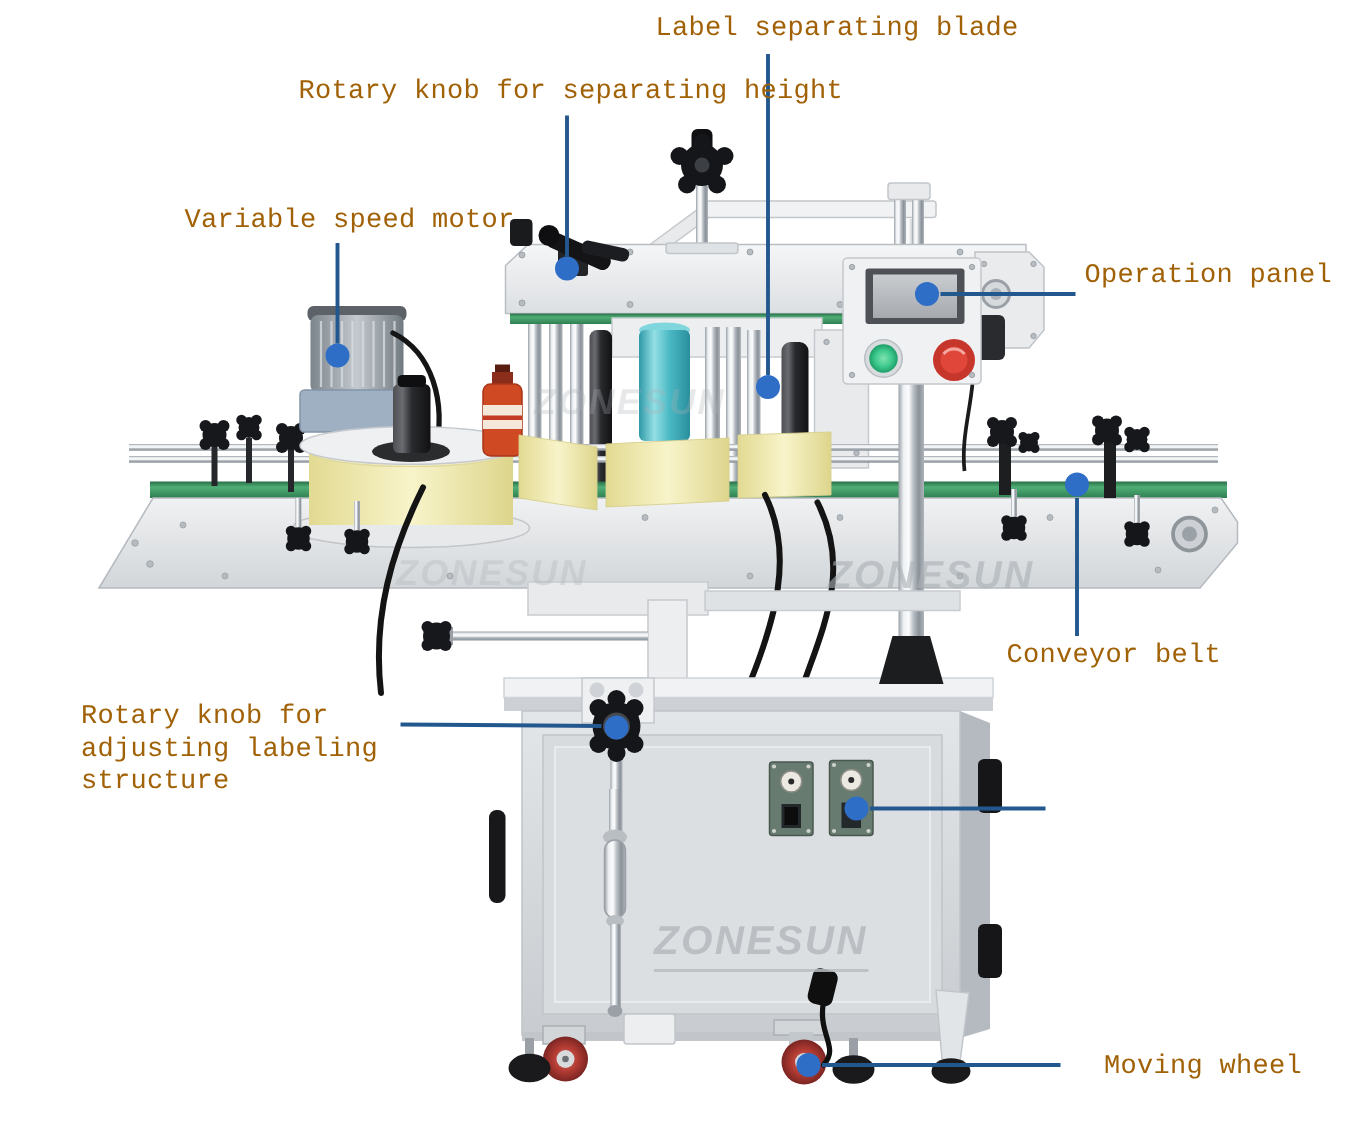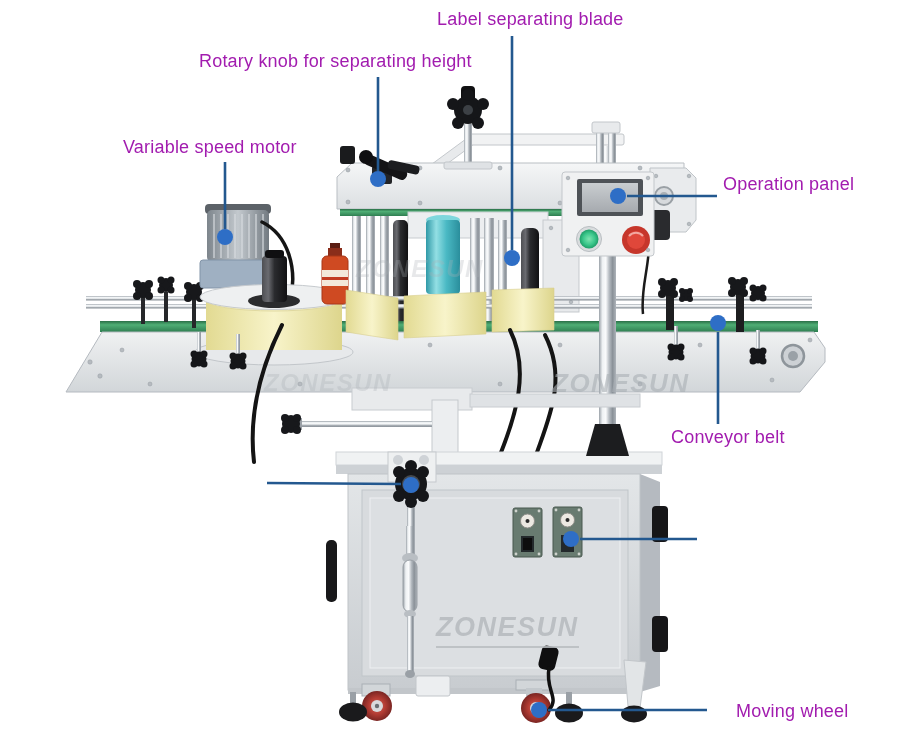--- a/index.html
+++ b/index.html
@@ -1,19 +1,19 @@
 <!DOCTYPE html>
 <html><head>
 <meta charset="utf-8">
 <style>
   html,body{margin:0;padding:0;background:#fff;}
   .stage{position:relative;width:900px;height:754px;background:#ffffff;overflow:hidden;
          font-family:"Liberation Sans",sans-serif;}
   .stage svg{position:absolute;left:0;top:0;}
-  .anno{position:absolute;font-size:18px;line-height:21.5px;color:#a21caf;letter-spacing:.2px;}
+  .anno{position:absolute;font-size:18px;line-height:21.5px;color:#a16207;letter-spacing:.2px;font-family:Liberation Mono, monospace;}
   .nowrap{white-space:nowrap;}
   .wm{position:absolute;font-style:italic;font-weight:bold;color:#aab0b5;letter-spacing:1.5px;margin-top:28px;}
   .wm-conveyor{left:552px;top:340px;font-size:26px;opacity:.6;}
   .wm-cabinet{left:436px;top:584px;font-size:27px;opacity:.85;color:#b6babe;
               border-bottom:2px solid #b9bdc1;padding-bottom:3px;}
   .wm-mech{left:264px;top:341px;font-size:24px;opacity:.3;}
   .wm-head{left:356px;top:227px;font-size:24px;opacity:.28;}
 </style>
 </head>
 <body>
@@ -462,15 +462,16 @@
 <div class="wm wm-head">ZONESUN</div>
 <div class="wm wm-mech">ZONESUN</div>
 <div class="wm wm-conveyor">ZONESUN</div>
 <div class="wm wm-cabinet">ZONESUN</div>
 
 <div class="anno nowrap" style="left:437px;top:9px;">Label separating blade</div>
 <div class="anno nowrap" style="left:199px;top:51px;">Rotary knob for separating height</div>
 <div class="anno nowrap" style="left:123px;top:137px;text-align:center;">Variable speed motor</div>
 <div class="anno nowrap" style="left:723px;top:174px;">Operation panel</div>
 <div class="anno nowrap" style="left:671px;top:427px;text-align:center;">Conveyor belt</div>
+<div class="anno" style="left:54px;top:468px;width:214px;">Rotary knob for adjusting labeling structure</div>
 <div class="anno nowrap" style="left:711px;top:701px;margin-left:25px;">Moving wheel</div>
 
 </div>
 
 </body></html>

